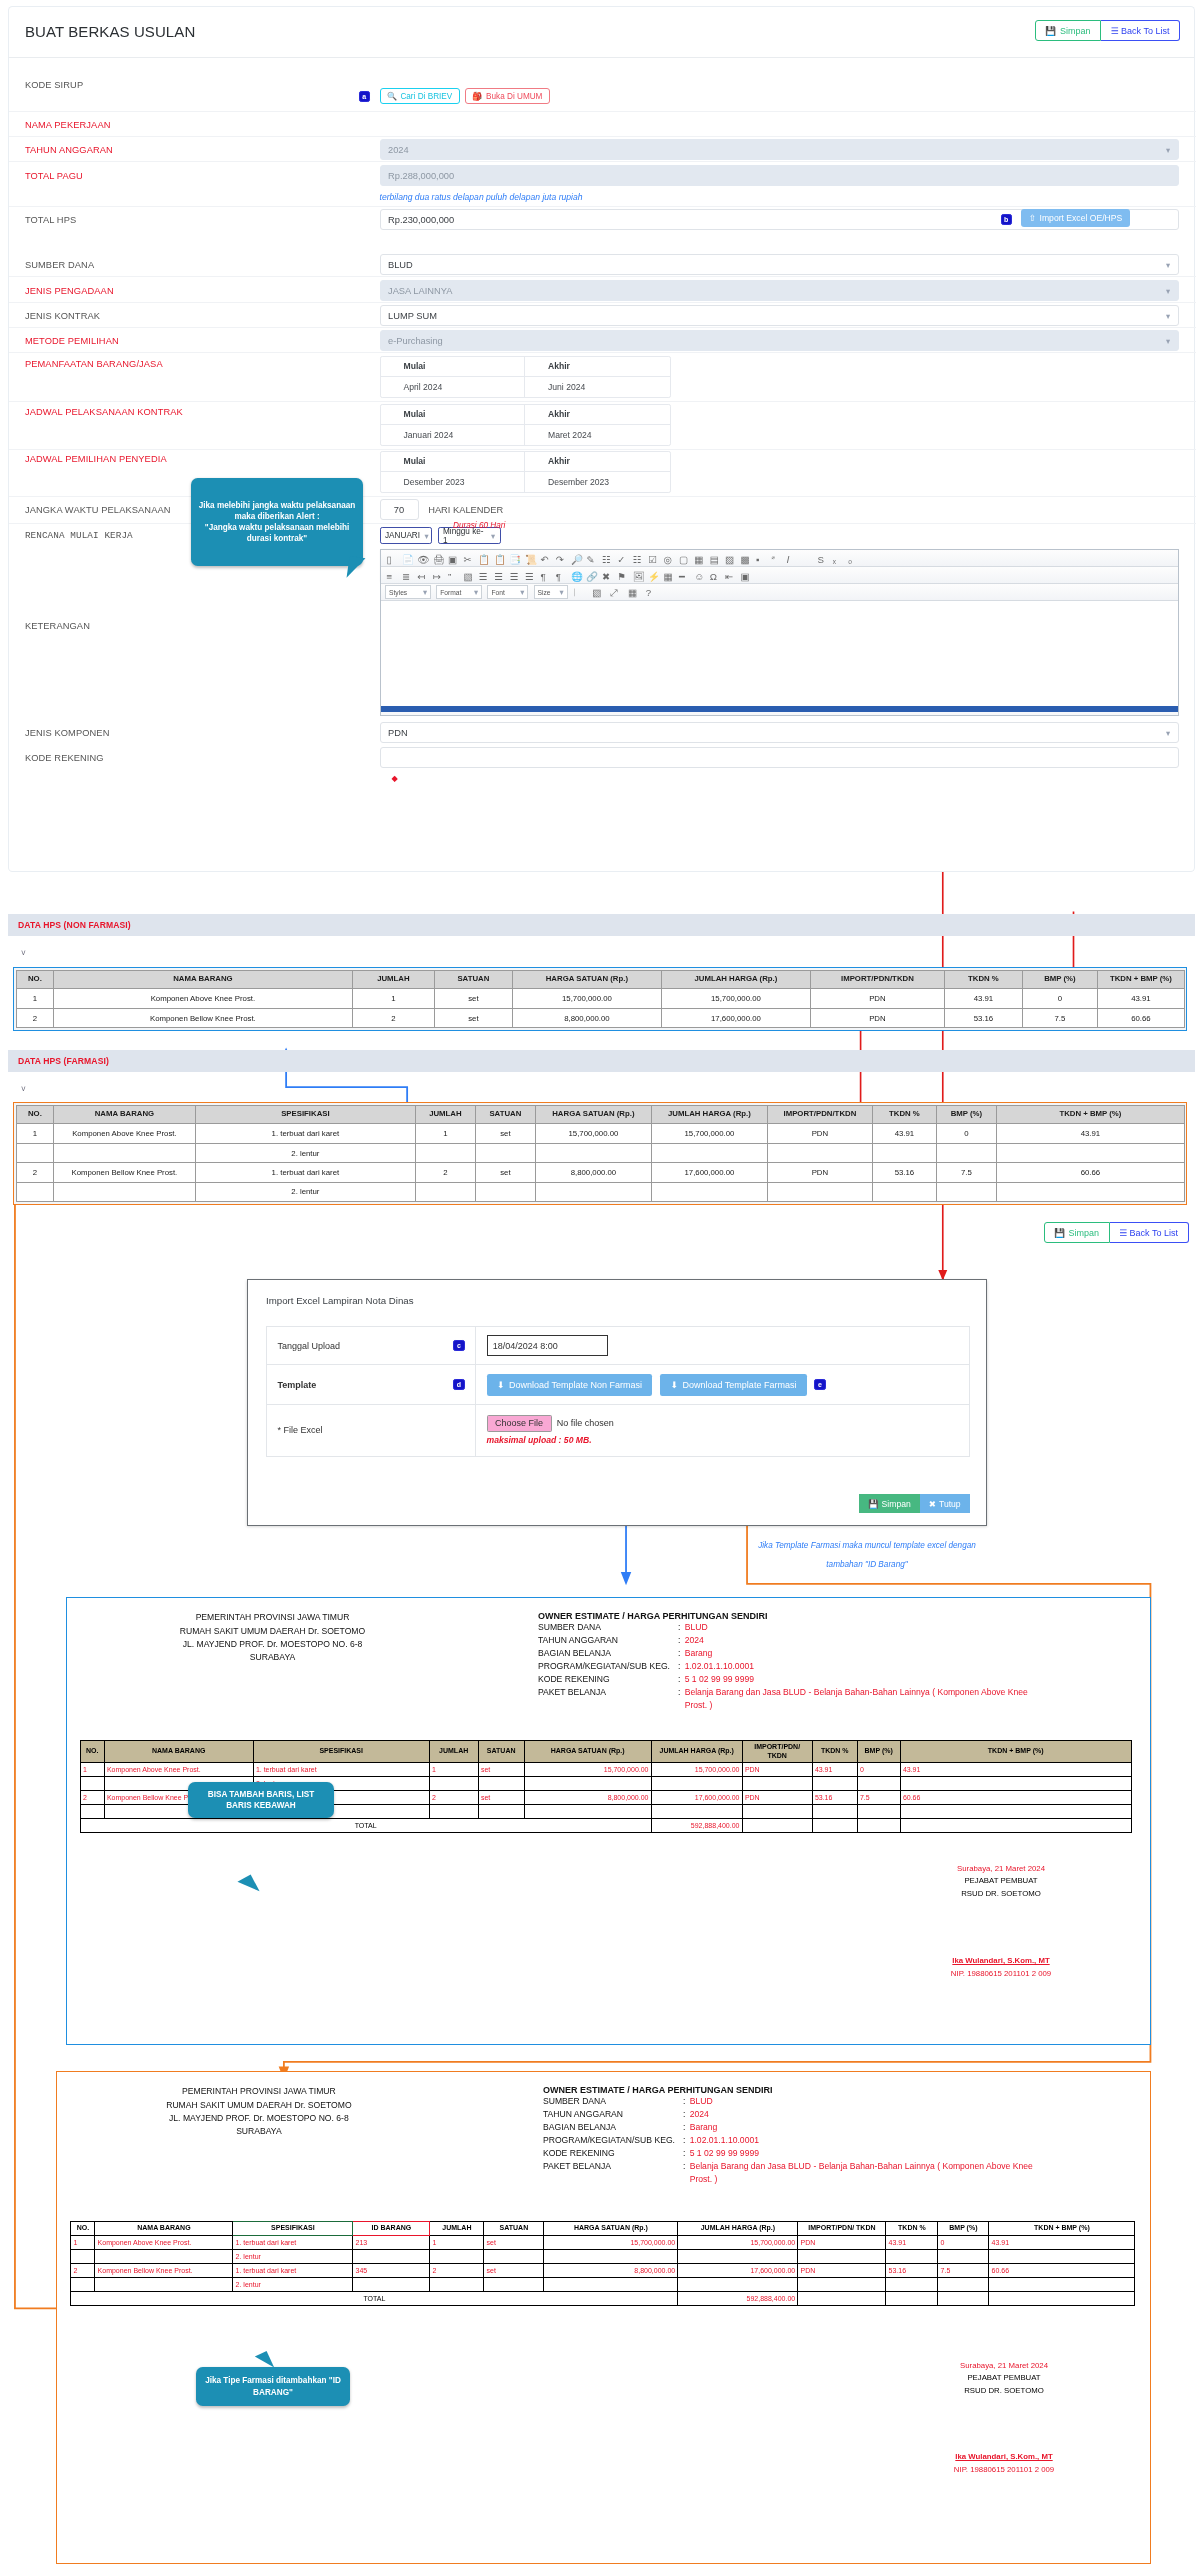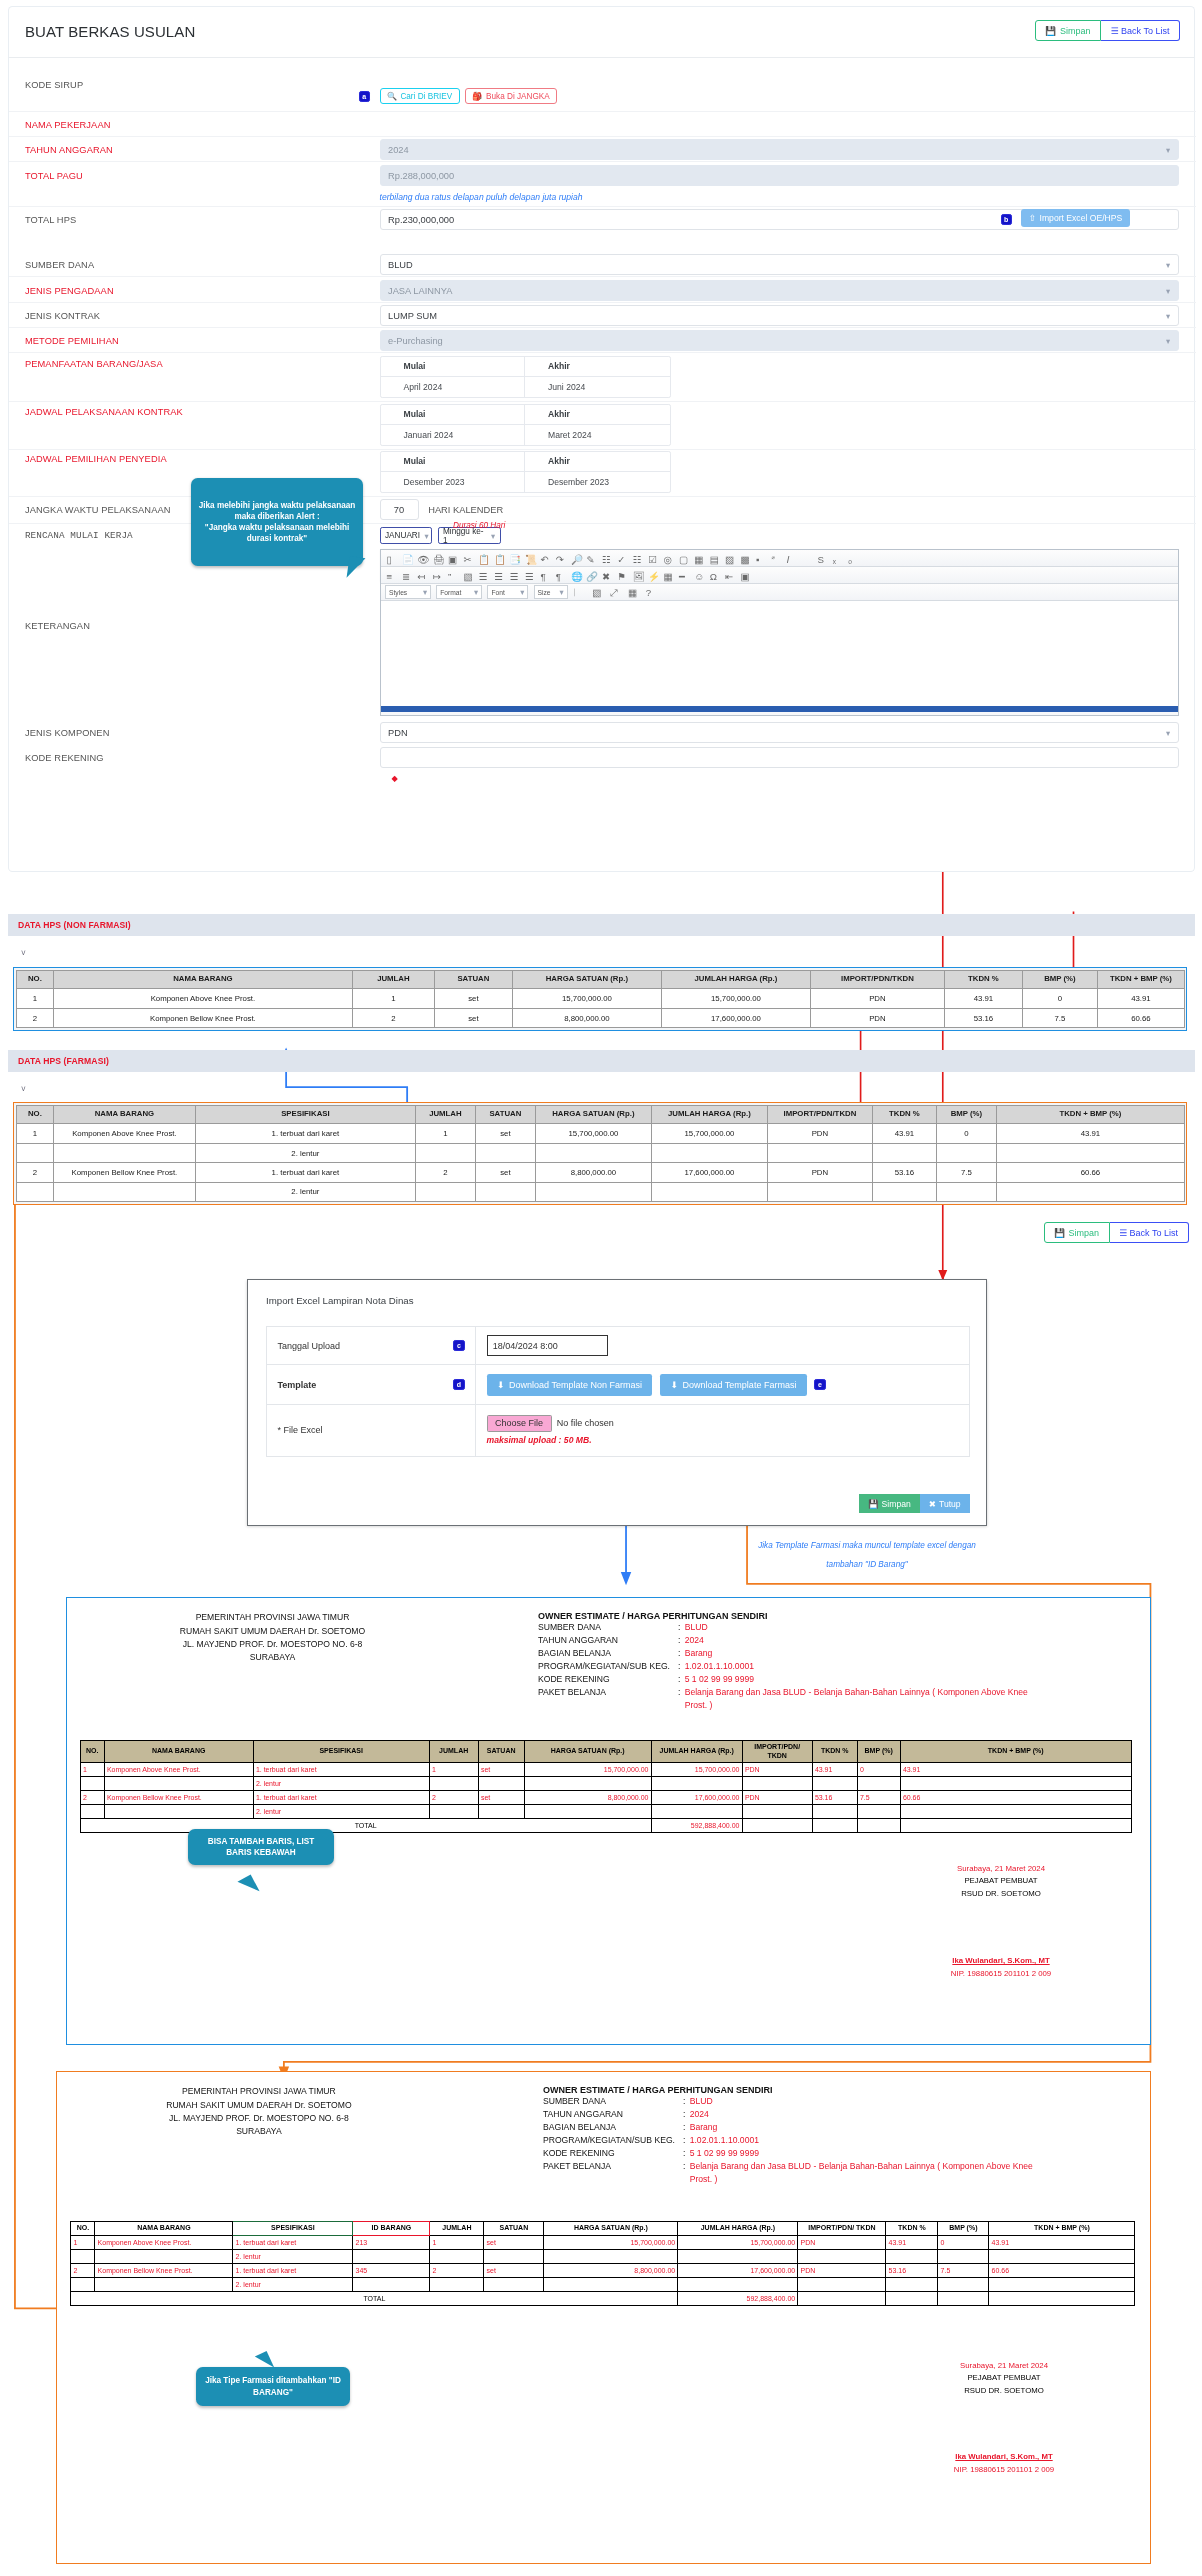--- a/index.html
+++ b/index.html
@@ -212,21 +212,21 @@
     <div class="fctl" style="top:33px; left:350px;">
       <div class="badge-key">a</div>
     </div>
     <div class="fctl" style="top:30px; left:371px; display:flex; gap:5.2px;">
       <div class="mini-btn mb-cyan">
         <span>🔍</span>
         <span>Cari Di BRIEV</span>
       </div>
       <div class="mini-btn mb-red">
         <span>🎒</span>
-        <span>Buka Di JANGKA</span>
+        <span>Buka Di UMUM</span>
       </div>
     </div>
   </div>
 
   <div class="frow" style="top:54px; height:25.4px;">
     <div class="flabel req" style="top:7.5px;">NAMA PEKERJAAN</div>
   </div>
 
   <div class="frow" style="top:79px; height:25.4px;">
     <div class="flabel req" style="top:7.5px;">TAHUN ANGGARAN</div>
@@ -823,21 +823,21 @@
   <div class="sigblk" style="position:absolute; right:37px; top:265px; width:224px;">
     <div class="sig-red">Surabaya, 21 Maret 2024</div>
     <div>PEJABAT PEMBUAT</div>
     <div>RSUD DR. SOETOMO</div>
     <div style="height:55px;"></div>
     <div class="sig-name">Ika Wulandari, S.Kom., MT</div>
     <div class="sig-red">NIP. 19880615 201101 2 009</div>
   </div>
 </div>
 
-<div class="callout" style="left:188px; top:1829px; width:146px; height:36px;border-radius:7px;">
+<div class="callout" style="left:188px; top:1782px; width:146px; height:36px;border-radius:7px;">
   <span>BISA TAMBAH BARIS, LIST BARIS KEBAWAH</span>
 </div>
 <div style="position:absolute; left:241px; top:1877px; width:0; height:0;
             border-right:15px solid #1c8fb4; border-bottom:19.4px solid transparent; transform:rotate(-28deg);"></div>
 
 <div class="docwrap" style="left:56px; top:2071px; width:1095px; height:493px; border:1.5px solid #f07c20;">
   <div style="position:absolute; left:22.4px; top:13.4px; width:359px;" class="doc-head-left">
     <div>PEMERINTAH PROVINSI JAWA TIMUR</div>
     <div>RUMAH SAKIT UMUM DAERAH Dr. SOETOMO</div>
     <div>JL. MAYJEND PROF. Dr. MOESTOPO NO. 6-8</div>

